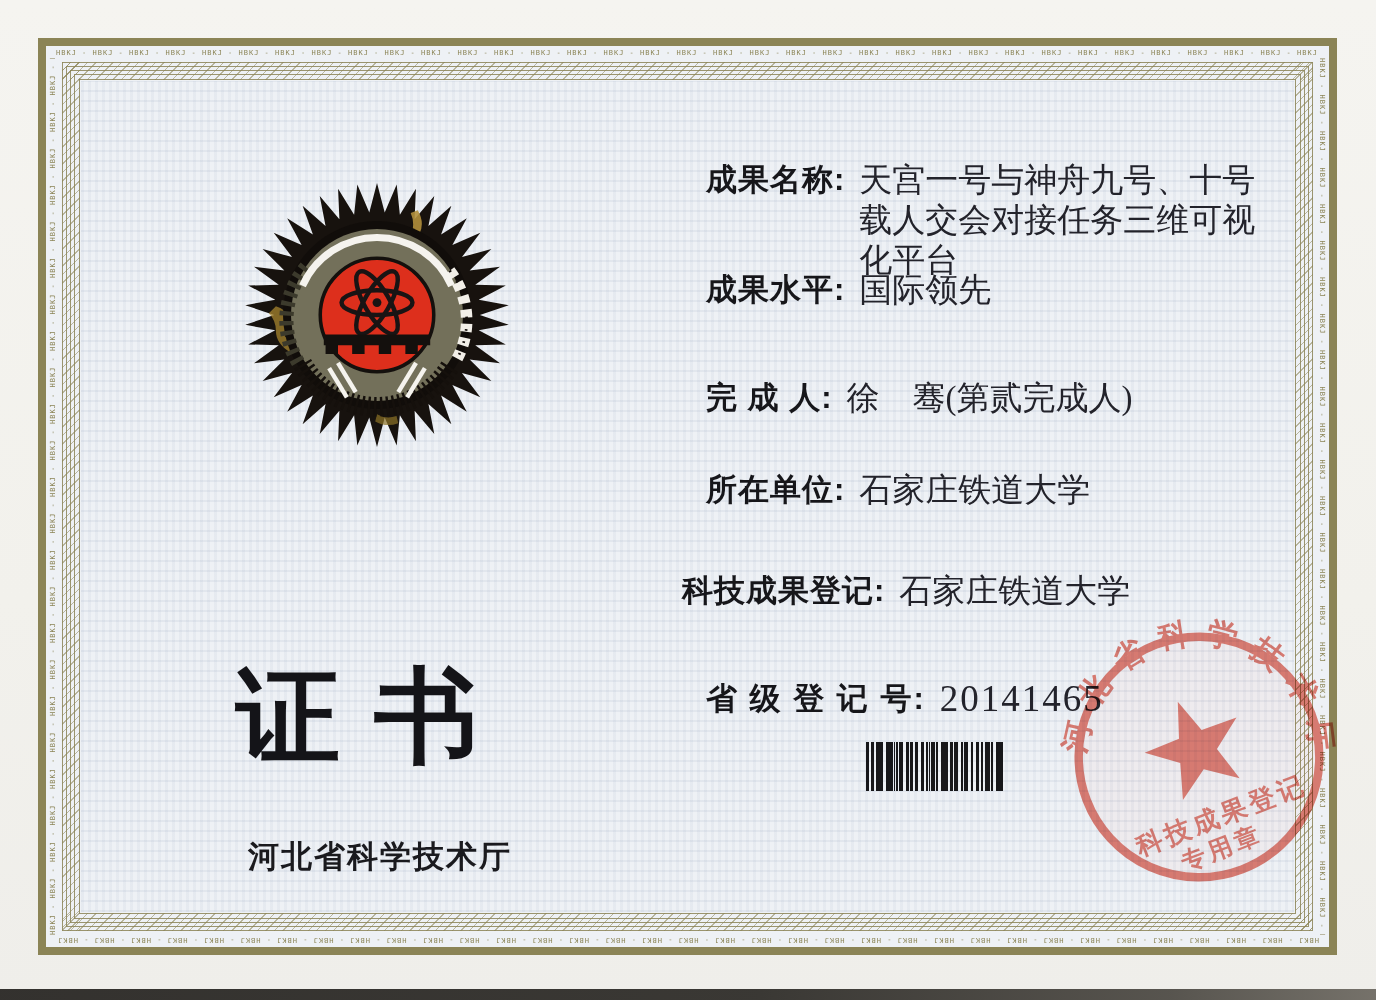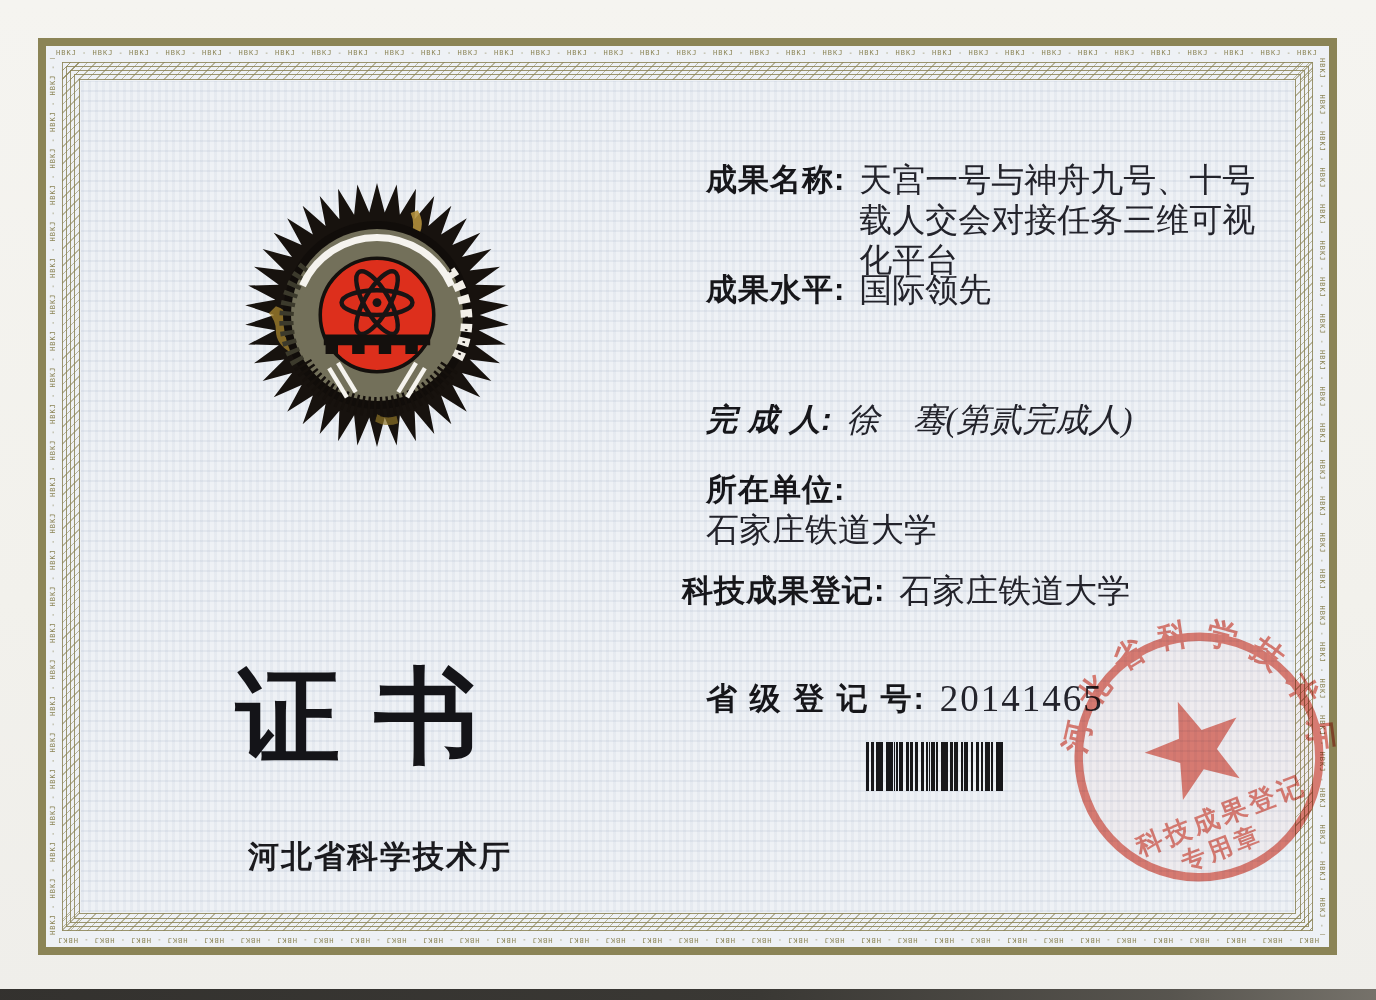--- a/index.html
+++ b/index.html
@@ -46,22 +46,22 @@
       font-family:"Liberation Serif",serif;font-weight:bold;font-size:31px;color:#1a1a1e;
       letter-spacing:2px;}
 
   
   .f-row{position:absolute;left:706px;display:flex;align-items:flex-start;}
   .f-label{font-family:"Liberation Sans",sans-serif;font-weight:bold;font-size:31px;
       line-height:40px;color:#16161a;white-space:nowrap;margin-right:14px;letter-spacing:1px;}
   .f-value{font-family:"Liberation Serif",serif;font-size:33px;line-height:40px;color:#23232b;}
   .row-name{top:160px;} .row-name .f-value{width:440px;}
   .row-level{top:270px;}
-  .row-person{top:400px;font-style:italic;}
-  .row-org{top:470px;flex-direction:column;}
+  .row-person{top:378px;}
+  .row-org{top:470px;}
   .row-firstorg{top:571px;left:682px;}
   .row-regno{top:679px;}
   .row-regno .f-label{letter-spacing:2px;}
   .row-regno .f-value{font-size:37px;letter-spacing:2px;}
 
   
   .barcode{position:absolute;left:866px;top:742px;width:140px;height:49px;
       background-color:transparent;
       background-image:
         repeating-linear-gradient(90deg,#17171a 0 2px,transparent 2px 5px),

